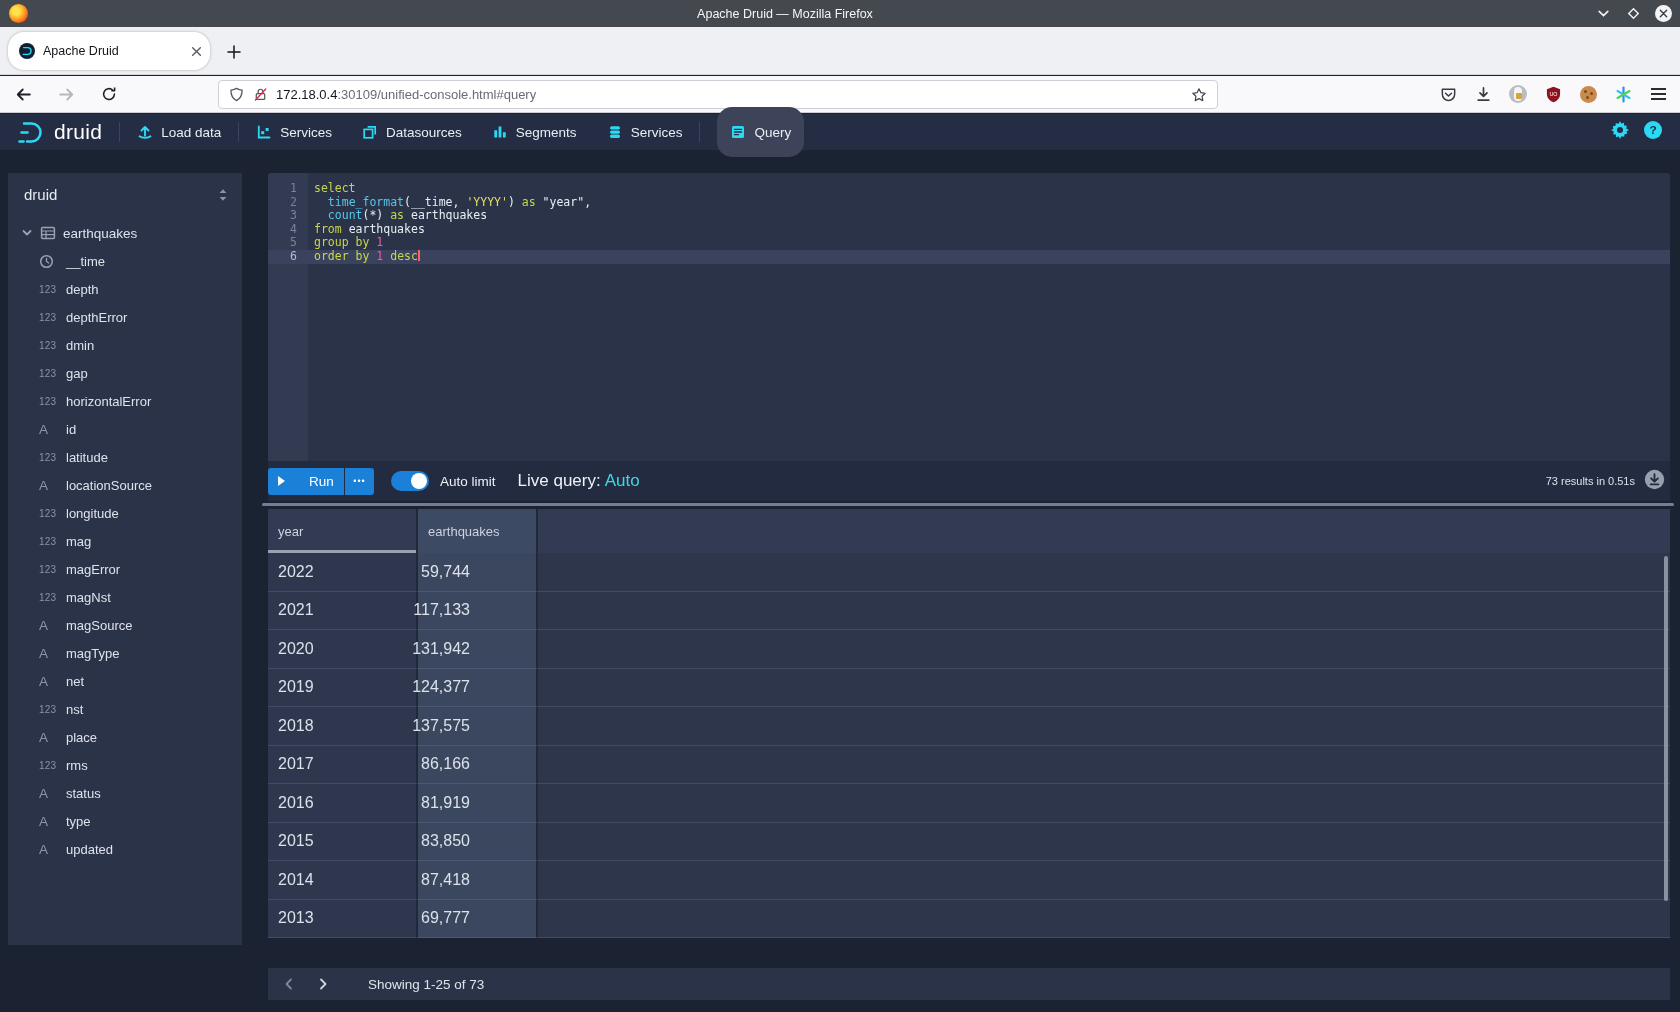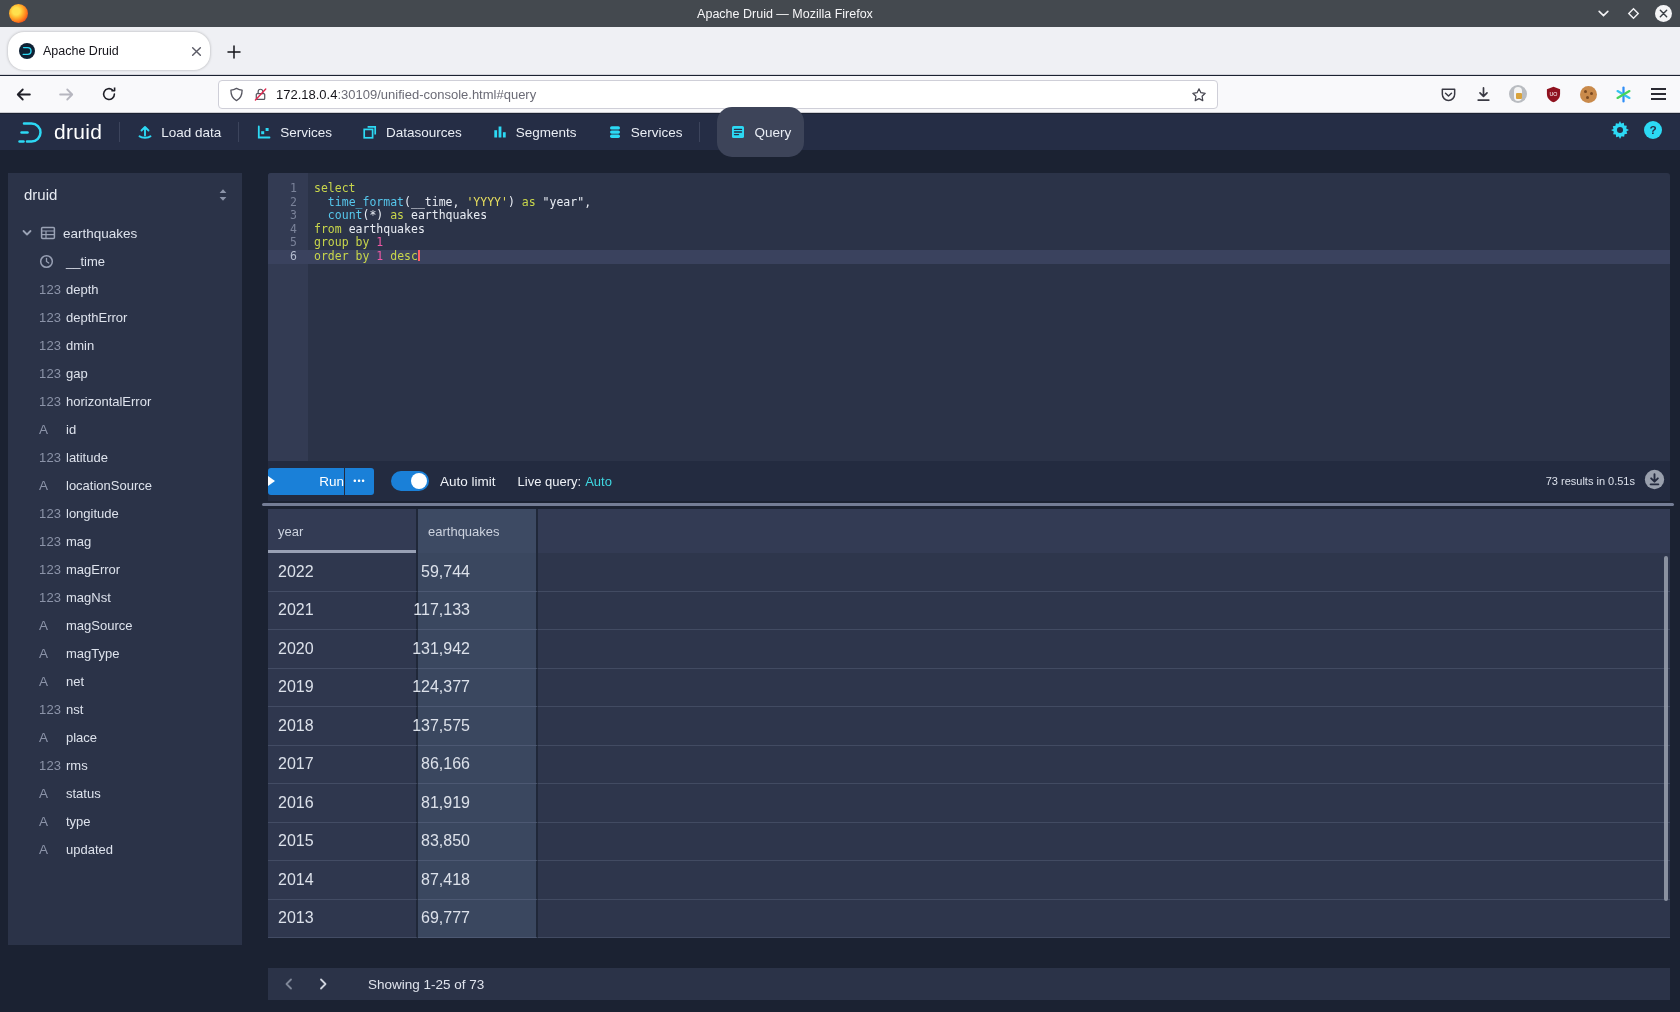--- a/index.html
+++ b/index.html
@@ -55,21 +55,21 @@
   .dheader-right { margin-left:auto; margin-right:18px; display:flex; align-items:center; gap:15px; }
 
   
   .sidebar { position:absolute; left:8px; top:173px; width:234px; height:772px; background:#2b3348; }
   .schema-row { display:flex; align-items:center; padding:13px 14px 16px 16px; }
   .schema-name { font-size:15px; color:#e6eaf1; flex:1; }
   .tree-row { display:flex; align-items:center; height:28px; font-size:13px; color:#dde2ec; }
   .tbl-row { padding-left:13px; gap:7px; font-size:13.5px; }
   .col-row { padding-left:31px; }
   .col-type { width:27px; color:#8b93a8; flex:0 0 27px; display:flex; align-items:center; }
-  .col-type.number { font-size:13px; letter-spacing:.2px;text-align:center; }
+  .col-type.number { font-size:10px; letter-spacing:.2px;text-align:center; }
   .col-type.string { font-size:13.5px; }
   .col-label { white-space:nowrap; }
 
   
   .editor { position:absolute; left:268px; top:173px; width:1402px; height:288px; background:#2b3348;
             border-radius:3px 3px 0 0; overflow:hidden; font-family:"DejaVu Sans Mono", monospace; }
   .gutter-strip { position:absolute; left:0; top:0; bottom:0; width:40px; background:#333b53; }
   .code-lines { position:absolute; left:0; top:9px; right:0; }
   .code-line { display:flex; height:13.6px; line-height:13.6px; font-size:11.5px; white-space:pre; }
   .code-line.active { background:#3a425e; }
@@ -77,28 +77,28 @@
   .code-line.active .ln { color:#b4bccf; }
   .code { padding-left:6px; color:#e9edf4; }
   .tk-kw { color:#c8d64b; } .tk-fn { color:#56c7ec; } .tk-str { color:#e8df5e; }
   .tk-num { color:#ef58a5; } .tk-pl, .tk-id, .tk-qid { color:#e9edf4; }
   .cursor { display:inline-block; width:2px; height:11px; background:#ff5f66; vertical-align:-1px; }
 
   
   .runbar { position:absolute; left:268px; top:461px; width:1402px; height:40px; background:#232b40;
             display:flex; align-items:center; padding-right:5px; color:#eef1f6; }
   .run-btn { width:76px; height:27px; background:#1a80d8; border-radius:3px 0 0 3px;
-             display:flex; align-items:center; justify-content:space-between; gap:24px; font-size:13.5px; color:#fff; }
+             display:flex; align-items:center; justify-content:center; gap:24px; font-size:13.5px; color:#fff; }
   .play { width:0; height:0; border-left:7px solid #fff; border-top:5px solid transparent; border-bottom:5px solid transparent; }
   .more-btn { width:29px; height:27px; background:#1a80d8; border-radius:0 3px 3px 0; margin-left:1px;
               color:#fff; display:flex; align-items:center; justify-content:center; font-size:9px; letter-spacing:1px; }
   .toggle { margin-left:17px; width:38px; height:20px; border-radius:10px; background:#1a80d8; position:relative; }
   .toggle .knob { position:absolute; right:2px; top:2px; width:16px; height:16px; border-radius:50%; background:#fff; }
   .toggle-label { margin-left:11px; font-size:13.5px; }
-  .livequery { margin-left:22px; font-size:13px; }
+  .livequery { margin-left:22px; font-size:17px; }
   .livequery .lq-val { color:#3fd8e2; margin-left:4px; }
   .results-info { margin-left:auto; font-size:11px; color:#dbe0ea; margin-right:9px; }
 
   
   .hscroll { position:absolute; left:262px; top:503px; width:1412px; height:3px; background:#747d95; border-radius:2px; }
   .rheader { position:absolute; left:268px; top:509px; width:1402px; height:44px; display:flex; }
   .th { font-size:13px; color:#ccd2de; display:flex; align-items:center; }
   .th-year { width:150px; background:#333b54; padding-left:10px; border-right:2px solid #202839; position:relative; }
   .th-year:after { content:""; position:absolute; left:0; right:0; bottom:0; height:3px; background:#98a0b4; }
   .th-num { width:120px; background:#3d4a63; padding-left:10px; border-right:2px solid #202839; }

